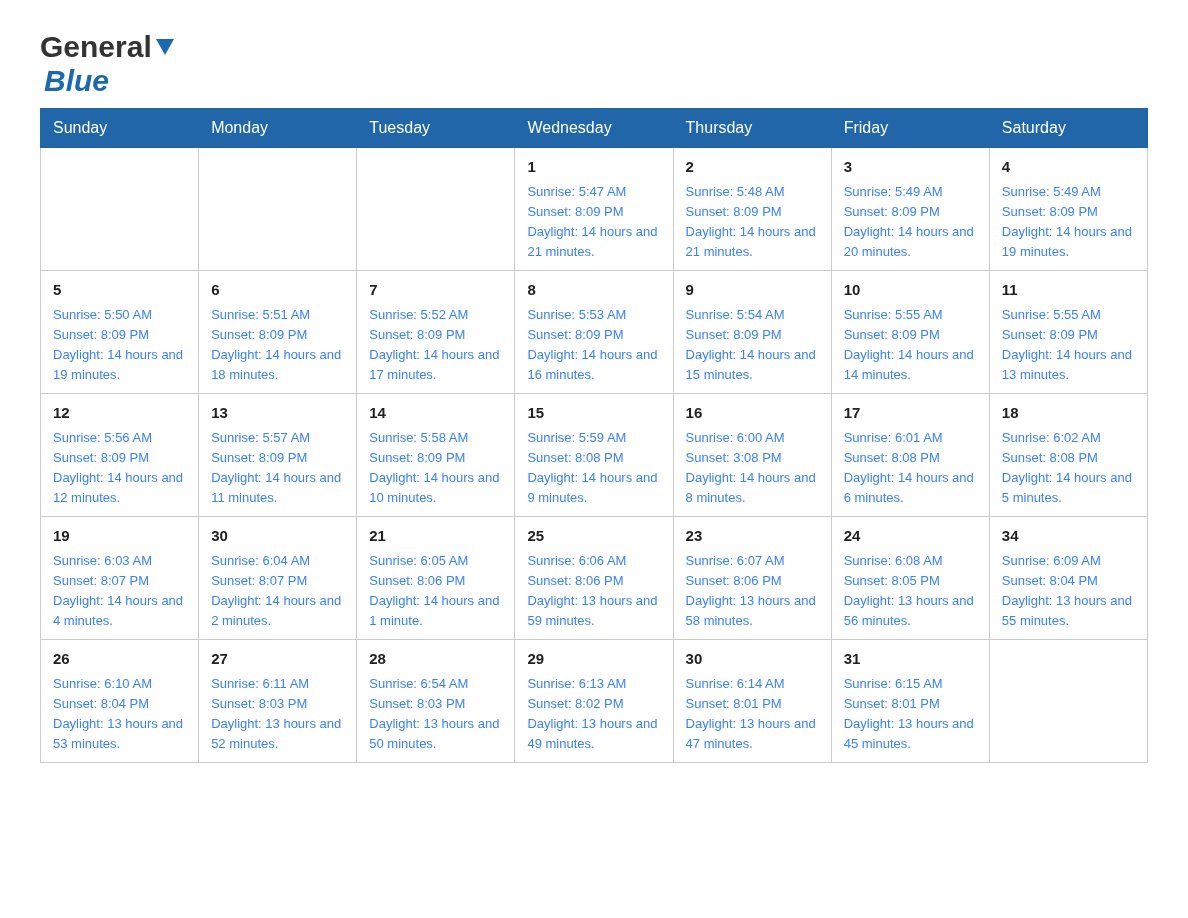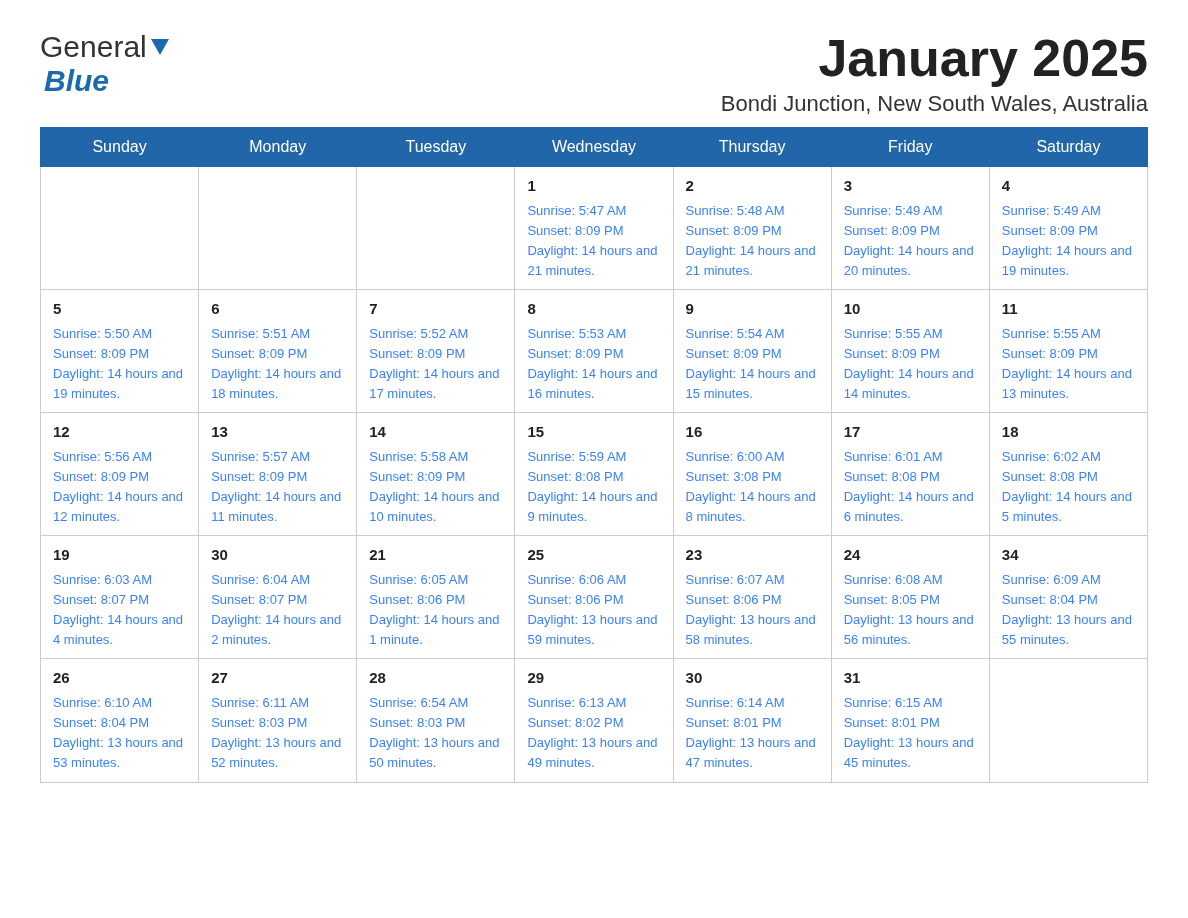--- a/index.html
+++ b/index.html
@@ -34,21 +34,21 @@
       width: 100%;
       border-collapse: collapse;
       margin-top: 8px;
     }
     .calendar-table thead tr th {
       background-color: #2066a8;
       color: #fff;
       font-size: 16px;
       font-weight: normal;
       padding: 10px 12px;
-      text-align: center;
+      text-align: left;
       border: 1px solid #2066a8;
     }
     .calendar-table tbody tr td {
       vertical-align: top;
       padding: 8px 12px;
       border: 1px solid #ccc;
       width: 14.28%;
       min-height: 100px;
       font-size: 13px;
       color: #333;
@@ -84,34 +84,30 @@
       display: flex;
       align-items: center;
     }
   </style>
 </head>
 <body>
 
 <div class="header-area">
   <div class="logo-wrapper">
     <div class="logo-row">
-      <span style="font-size:30px; font-weight:normal; color:#333;">General</span>
+      <span style="font-size:30px; font-weight:bold; color:#333;">General</span>
       <span style="display:inline-block; margin-left:2px; margin-top:2px;">
         <svg width="22" height="22" viewBox="0 0 22 22">
           <polygon points="2,4 20,4 11,20" fill="#1a6aad"></polygon>
         </svg>
       </span>
     </div>
     <div>
       <span style="font-size:30px; font-weight:bold; color:#1a6aad; margin-left:4px;font-style:italic;">Blue</span>
     </div>
-  </div>
-  <div class="title-area">
-    <div class="month-title">January 2025</div>
-    <div class="location-title">Bondi Junction, New South Wales, Australia</div>
   </div>
 </div>
 
 <table class="calendar-table">
   <thead>
     <tr>
     <th>Sunday</th>
         <th>Monday</th>
         <th>Tuesday</th>
         <th>Wednesday</th>

